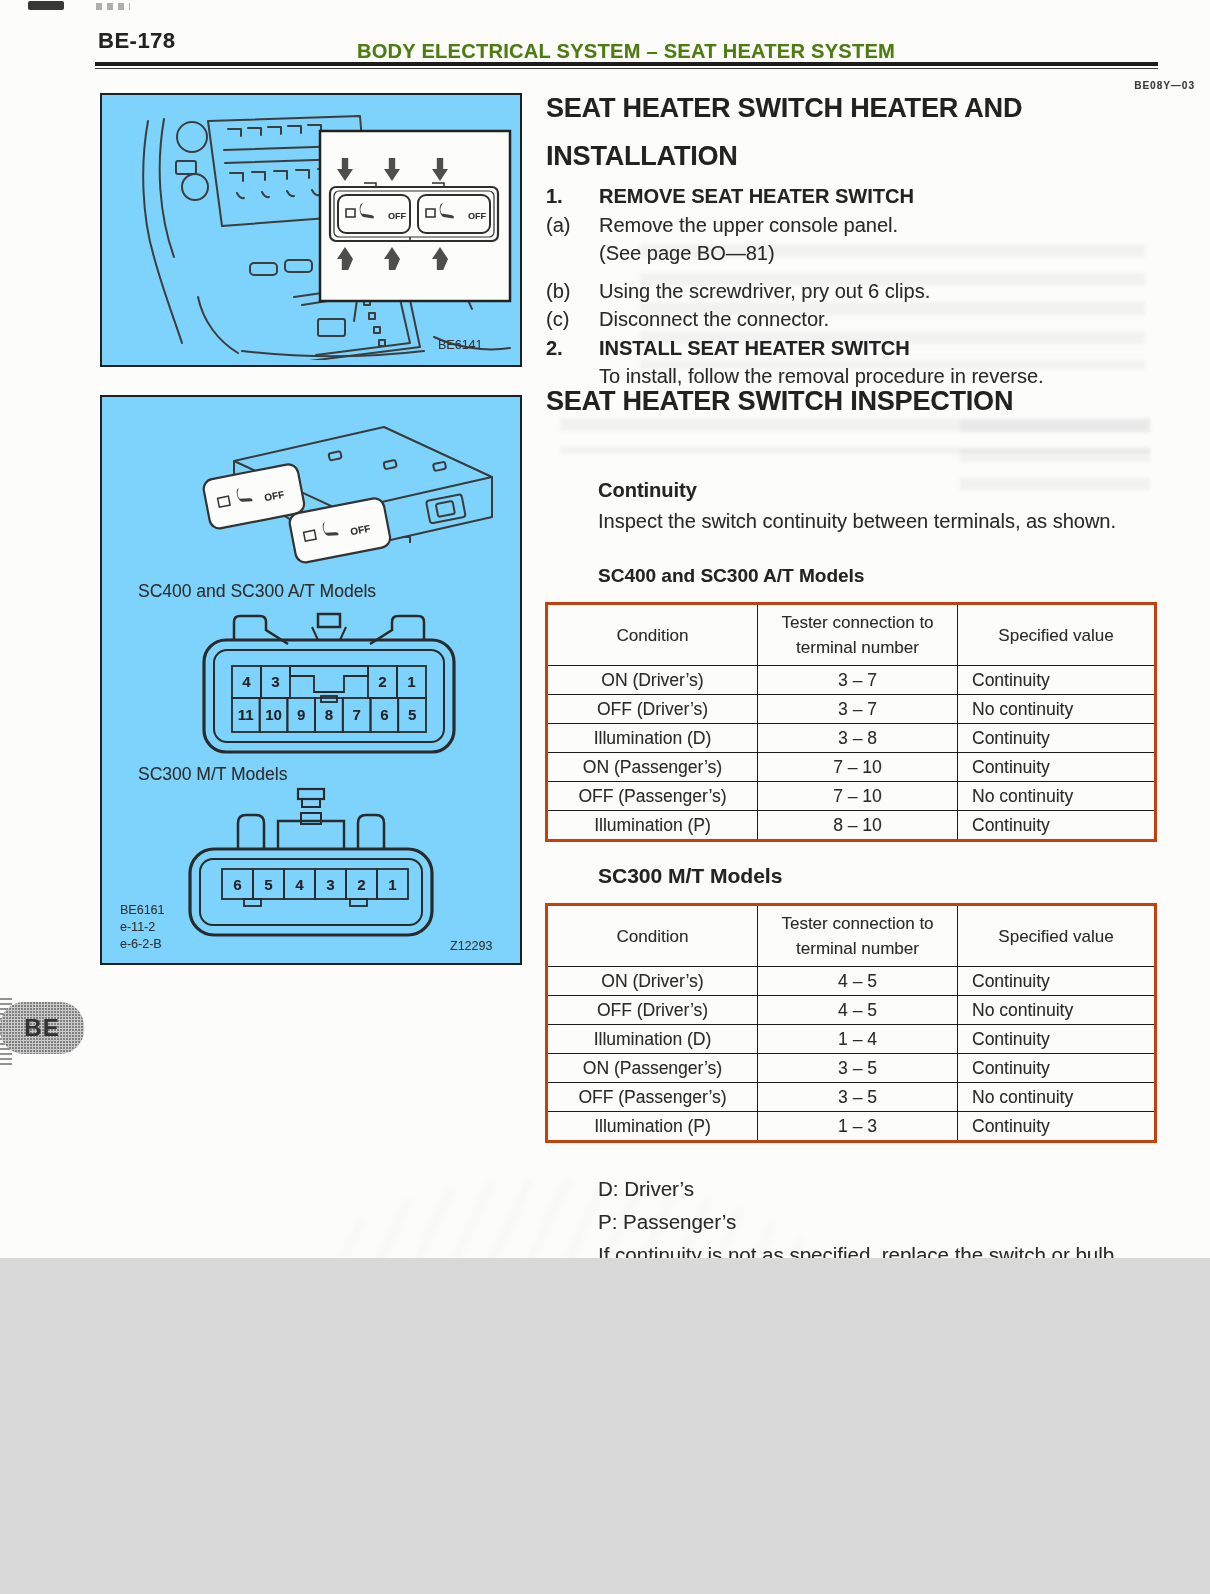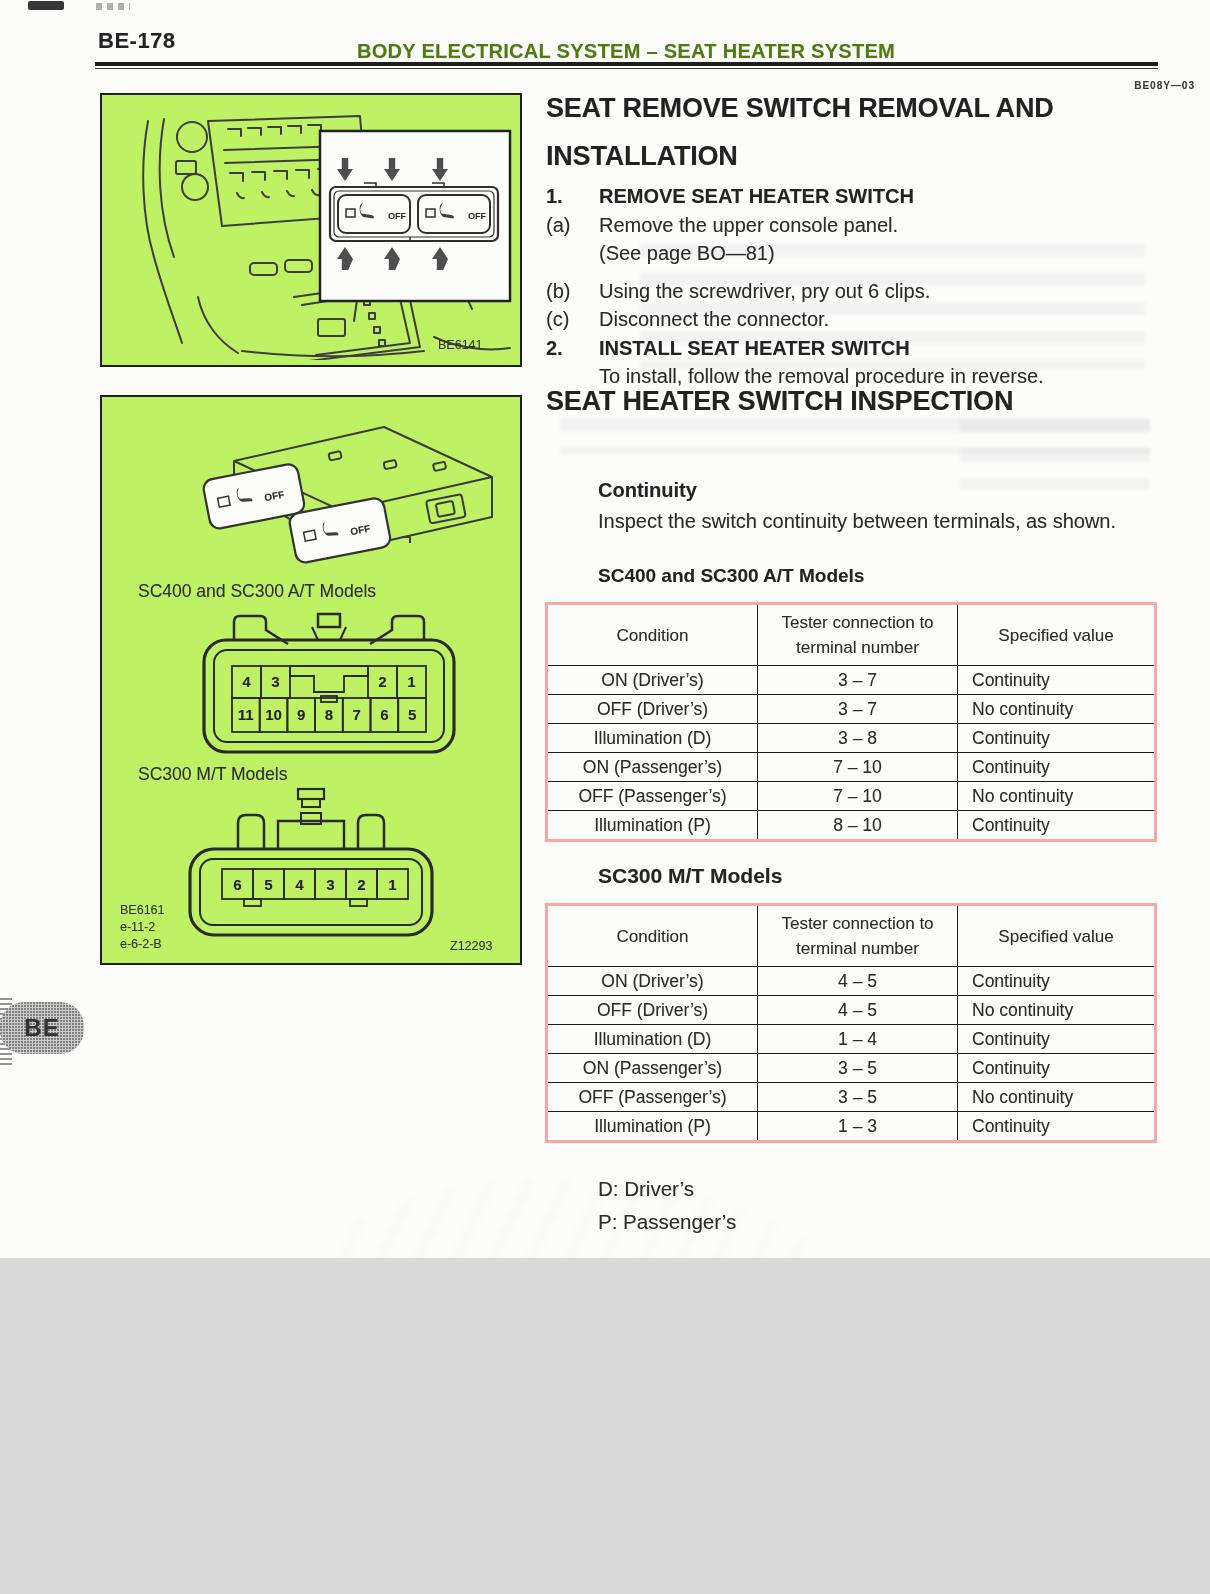--- a/index.html
+++ b/index.html
@@ -23,33 +23,33 @@
   .step .t{flex:1;}
   .step.bold{font-weight:bold;color:#232323;}
   .step.gapped{margin-top:9px;}
   .insptitle{left:546px;top:386px;width:612px;font-size:27px;font-weight:bold;letter-spacing:-.2px;color:#222;}
   .inspstep{left:598px;top:448px;font-size:21px;font-weight:bold;color:#242424;}
   .contlabel{left:598px;top:479px;font-size:20px;font-weight:bold;color:#242424;}
   .bodypar{left:598px;top:507px;width:524px;font-size:20px;line-height:28px;text-align:justify;color:#2b2b2b;}
   .tbl-heading-a{left:598px;top:565px;font-size:19px;font-weight:bold;color:#242424;}
   .tbl-heading-m{left:598px;top:864px;font-size:21px;font-weight:bold;color:#242424;}
   table.ctable{border-collapse:collapse;table-layout:fixed;width:609px;}
-  table.ctable{border:3px solid #fca5a5;}
+  table.ctable{border:3px solid #c2410c;}
   .ctable th,.ctable td{border:1.5px solid #1c1c1c;padding:0;font-weight:normal;}
   .ctable th{height:60px;font-size:17px;line-height:25px;text-align:center;color:#2b2b2b;}
   .ctable td{height:28px;font-size:17.5px;color:#2b2b2b;}
   .ctable .c1{text-align:center;}
   .ctable .c2{text-align:center;}
   .ctable .c3{text-align:left;padding-left:14px;}
   .t1{left:545px;top:602px;}
   .t2{left:545px;top:903px;}
   .notes{left:598px;top:1172px;width:560px;font-size:20.5px;line-height:33px;color:#2b2b2b;}
   .notes .close{text-align:justify;line-height:31px;margin-top:1px;}
   
-  .figbox{border:2.5px solid #202020;background:#bef264;}
+  .figbox{border:2.5px solid #202020;background:#7dd3fc;}
   .fig1{left:100px;top:93px;width:418px;height:270px;}
   .fig2{left:100px;top:395px;width:418px;height:566px;}
   
   .betab{left:0;top:1002px;width:84px;height:52px;
     background-color:#cacaca;
     background-image:radial-gradient(circle at 1px 1px,#808080 34%,transparent 36%);
     background-size:3px 3px;
     display:flex;align-items:center;justify-content:center;
     font-size:24px;font-weight:bold;color:#333;letter-spacing:1px;border-radius:24px;}
   .hatch{left:0;top:995px;width:12px;height:70px;opacity:.55;
@@ -261,21 +261,21 @@
       <g font-size="12.5" fill="#333">
         <text x="18" y="517">BE6161</text>
         <text x="18" y="534">e-11-2</text>
         <text x="18" y="551">e-6-2-B</text>
         <text x="348" y="553">Z12293</text>
       </g>
     </svg>
   </div>
 
   <div class="abs bigtitle">
-    <div>SEAT REMOVE SWITCH REMOVAL AND</div>
+    <div>SEAT HEATER SWITCH HEATER AND</div>
     <div>INSTALLATION</div>
   </div>
 
   <div class="abs steps">
     <div class="step bold">
       <span class="n">1.</span>
       <span class="t">REMOVE SEAT HEATER SWITCH</span>
     </div>
     <div class="step">
       <span class="n">(a)</span>
@@ -403,18 +403,19 @@
           <td class="c1">Illumination (P)</td>
           <td class="c2">1 – 3</td>
           <td class="c3">Continuity</td>
         </tr>
   </tbody>
     </table>
 
   <div class="abs notes">
     <div>D: Driver’s</div>
     <div>P: Passenger’s</div>
+    <div class="close">If continuity is not as specified, replace the switch or bulb.</div>
   </div>
 
   <div class="abs hatch"></div>
   <div class="abs betab">BE</div>
 
 </div>
 
 </body></html>

